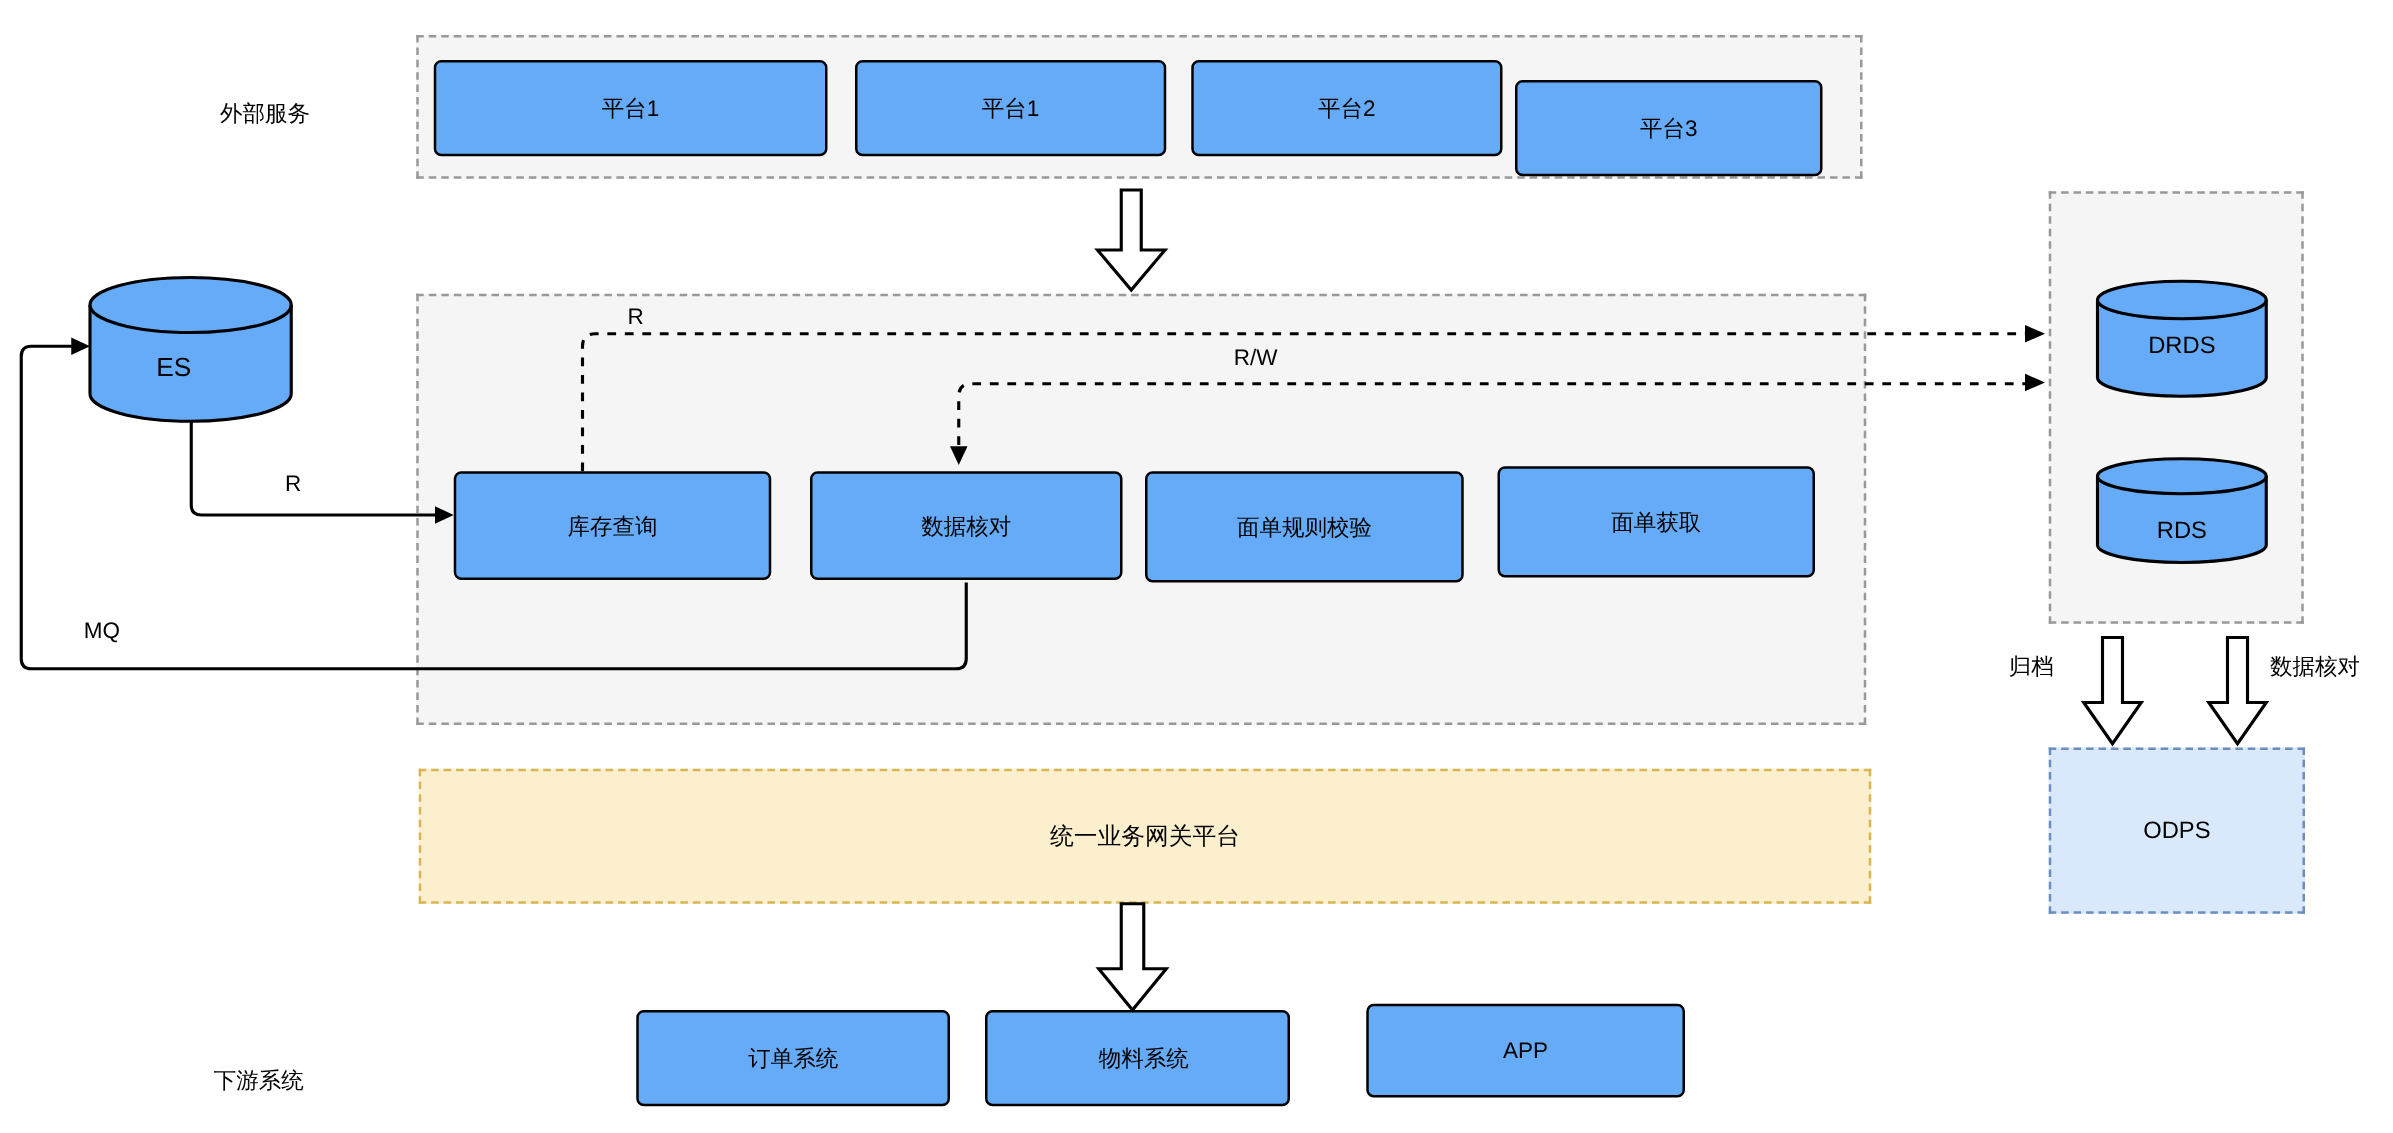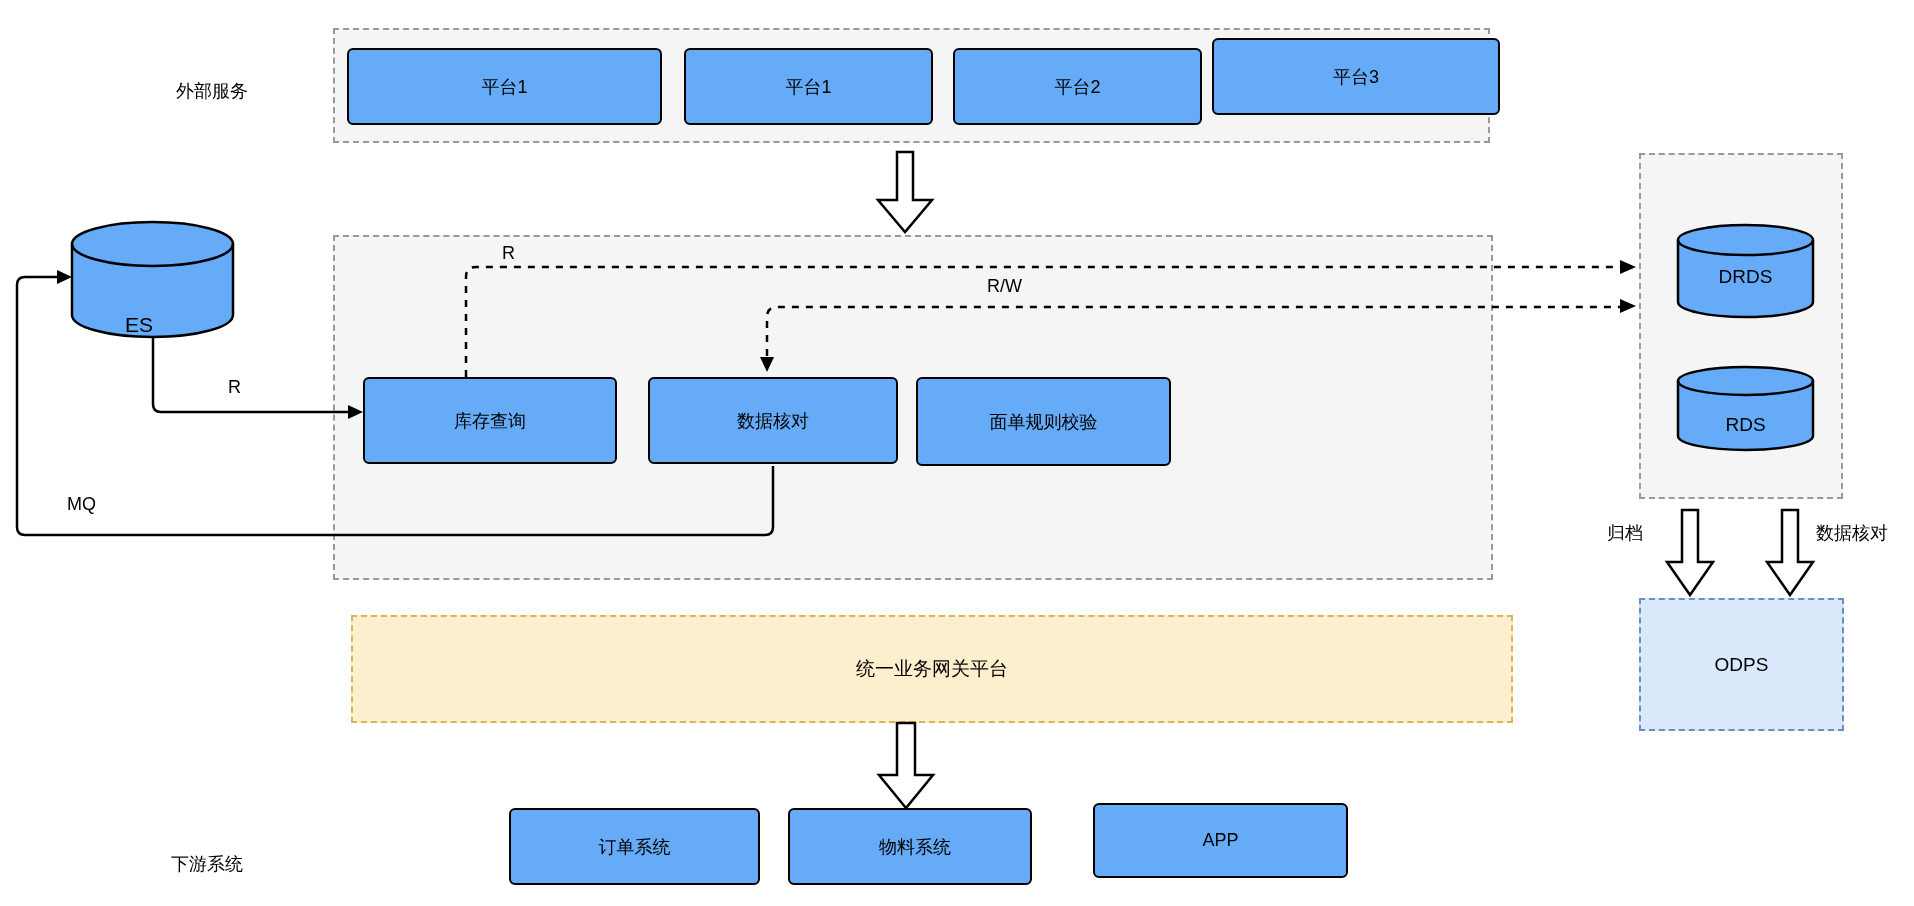--- a/index.html
+++ b/index.html
@@ -10,21 +10,20 @@
   }
   .stage{position:absolute;left:0;top:0;width:1914px;height:906px;}
   .container-box{
     position:absolute;background:#F5F5F5;border:2px dashed #999999;
     box-sizing:border-box;z-index:1;
   }
   .gateway-box{
     position:absolute;background:#FBEFCD;border:2px dashed #D6B656;
     box-sizing:border-box;z-index:1;display:flex;align-items:center;justify-content:center;
     font-size:19px;
-    margin-left:16px;
   }
   .odps-box{
     position:absolute;background:#DAE8FC;border:2px dashed #6C8EBF;
     box-sizing:border-box;z-index:1;display:flex;align-items:center;justify-content:center;
     font-size:19px;
   }
   .node{
     position:absolute;background:#66ABF7;border:2px solid #000000;border-radius:6px;
     box-sizing:border-box;display:flex;align-items:center;justify-content:center;
     font-size:18px;z-index:3;
@@ -58,32 +57,35 @@
 
   <div class="node" style="left:347px;top:48px;width:315px;height:77px;">
     <span>平台1</span>
   </div>
   <div class="node" style="left:684px;top:48px;width:249px;height:77px;">
     <span>平台1</span>
   </div>
   <div class="node" style="left:953px;top:48px;width:249px;height:77px;">
     <span>平台2</span>
   </div>
-  <div class="node" style="left:1212px;top:38px;width:288px;height:77px;">
+  <div class="node" style="left:1212px;top:64px;width:246px;height:77px;">
     <span>平台3</span>
   </div>
 
   <div class="node" style="left:363px;top:377px;width:254px;height:87px;">
     <span>库存查询</span>
   </div>
   <div class="node" style="left:648px;top:377px;width:250px;height:87px;">
     <span>数据核对</span>
   </div>
   <div class="node" style="left:916px;top:377px;width:255px;height:89px;">
     <span>面单规则校验</span>
+  </div>
+  <div class="node" style="left:1198px;top:373px;width:254px;height:89px;">
+    <span>面单获取</span>
   </div>
 
   <div class="node" style="left:491px;top:808px;width:251px;height:77px;margin-left:18px;">
     <span>订单系统</span>
   </div>
   <div class="node" style="left:788px;top:808px;width:244px;height:77px;padding-left:10px;">
     <span>物料系统</span>
   </div>
   <div class="node" style="left:1093px;top:803px;width:255px;height:75px;">
     <span>APP</span>
@@ -126,21 +128,21 @@
       <polygon points="1636,267 1620,260 1620,274" fill="#000"></polygon>
     </g>
 
     <g>
       <path d="M767,356 V317 Q767,307 777,307 H1620" fill="none" stroke="#000" stroke-width="2.5" stroke-dasharray="7,7"></path>
       <polygon points="767,372 760,357 774,357" fill="#000"></polygon>
       <polygon points="1636,306 1620,299 1620,313" fill="#000"></polygon>
     </g>
   </svg>
 
-  <div class="cyl-lbl" style="left:72px;top:283px;width:134px;font-size:21px;margin-top:30px;">ES</div>
+  <div class="cyl-lbl" style="left:72px;top:283px;width:134px;font-size:21px;">ES</div>
   <div class="cyl-lbl" style="left:1678px;top:266px;width:135px;font-size:19px;">DRDS</div>
   <div class="cyl-lbl" style="left:1678px;top:414px;width:135px;font-size:19px;">RDS</div>
 
   <div class="lbl" style="left:176px;top:79px;width:120px;">外部服务</div>
   <div class="lbl" style="left:171px;top:852px;width:120px;">下游系统</div>
   <div class="lbl" style="left:67px;top:494px;width:60px;">MQ</div>
   <div class="lbl" style="left:228px;top:377px;width:40px;">R</div>
   <div class="lbl" style="left:502px;top:243px;width:40px;">R</div>
   <div class="lbl" style="left:987px;top:276px;width:60px;">R/W</div>
   <div class="lbl" style="left:1607px;top:521px;width:76px;">归档</div>

